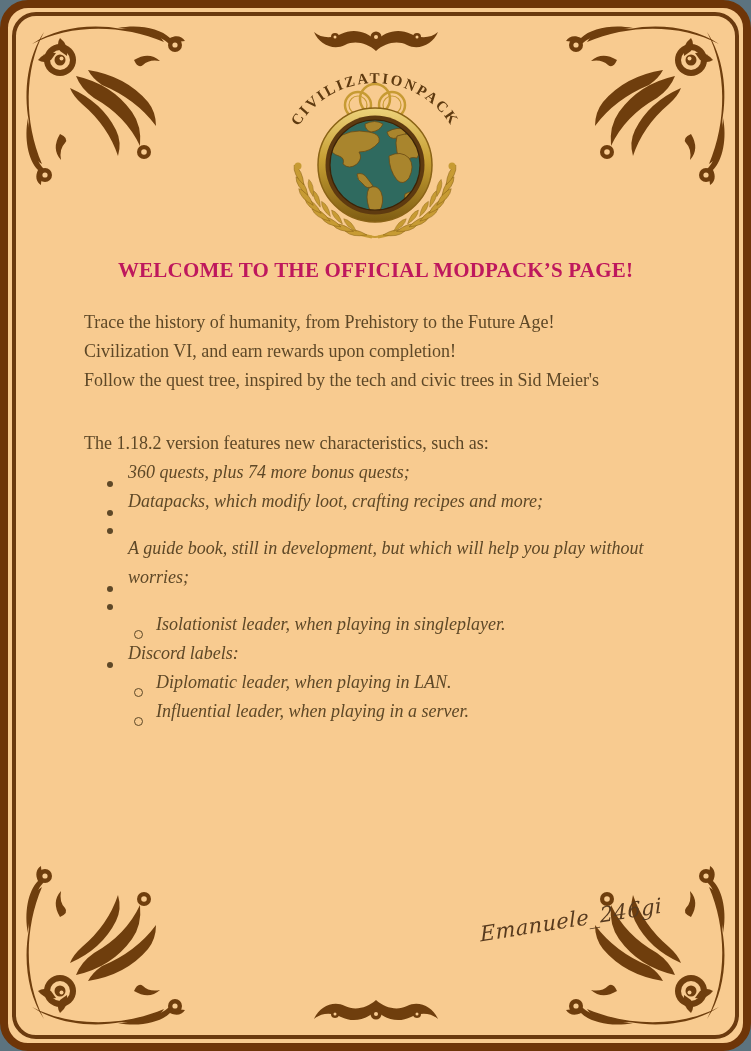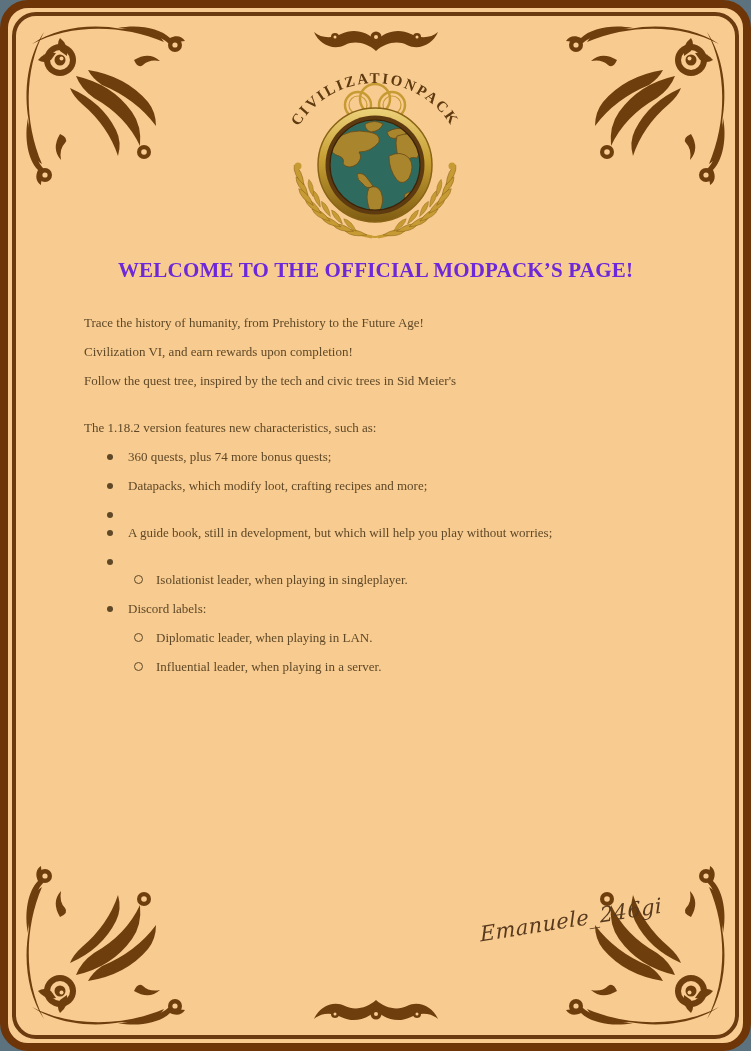--- a/index.html
+++ b/index.html
@@ -11,27 +11,27 @@
   .corner{position:absolute;width:178px;height:178px;}
   .c-tl{left:10px;top:10px;}
   .c-tr{right:10px;top:10px;transform:scaleX(-1);}
   .c-bl{left:10px;bottom:10px;transform:scaleY(-1);}
   .c-br{right:10px;bottom:10px;transform:scale(-1,-1);}
   .midscroll{position:absolute;left:50%;margin-left:-65px;width:130px;height:28px;}
   .ms-top{top:18px;}
   .ms-bottom{bottom:18px;transform:scaleY(-1);}
   .logo{position:absolute;left:257px;top:58px;width:220px;height:175px;}
   .heading{position:absolute;top:250px;left:0;width:100%;text-align:center;
-           font-size:21px;font-weight:bold;color:#6d28d9;letter-spacing:.2px;}
-  .content{position:absolute;left:76px;top:300px;width:600px;font-size:13px;line-height:29px;
+           font-size:21px;font-weight:bold;color:#be185d;letter-spacing:.2px;}
+  .content{position:absolute;left:76px;top:300px;width:600px;font-size:18px;line-height:29px;
            color:#5E4827;}
   .introline{white-space:nowrap;}
-  .features-intro{margin-top:18px;}
+  .features-intro{margin-top:34px;}
   .ul{margin:0;padding:0;list-style:none;}
-  .li{display:flex;align-items:flex-start;}
+  .li{display:flex;align-items:flex-end;font-style:italic;}
   .li .txt{flex:1 1 auto;max-width:535px;}
   .b1{flex:0 0 auto;width:6px;height:6px;border-radius:50%;background:#5E4827;
       margin:12px 15px 0 23px;}
   .b2{flex:0 0 auto;width:7px;height:7px;border-radius:50%;border:1.5px solid #5E4827;
       background:transparent;margin:10px 13px 0 50px;}
   .signature{position:absolute;left:468px;top:900px;width:190px;text-align:center;
              font-family:"DejaVu Serif",serif;font-style:italic;font-size:21px;color:#573A1E;
              transform:rotate(-9deg) skewX(-6deg);letter-spacing:.5px;}
 </style>
 </head>

